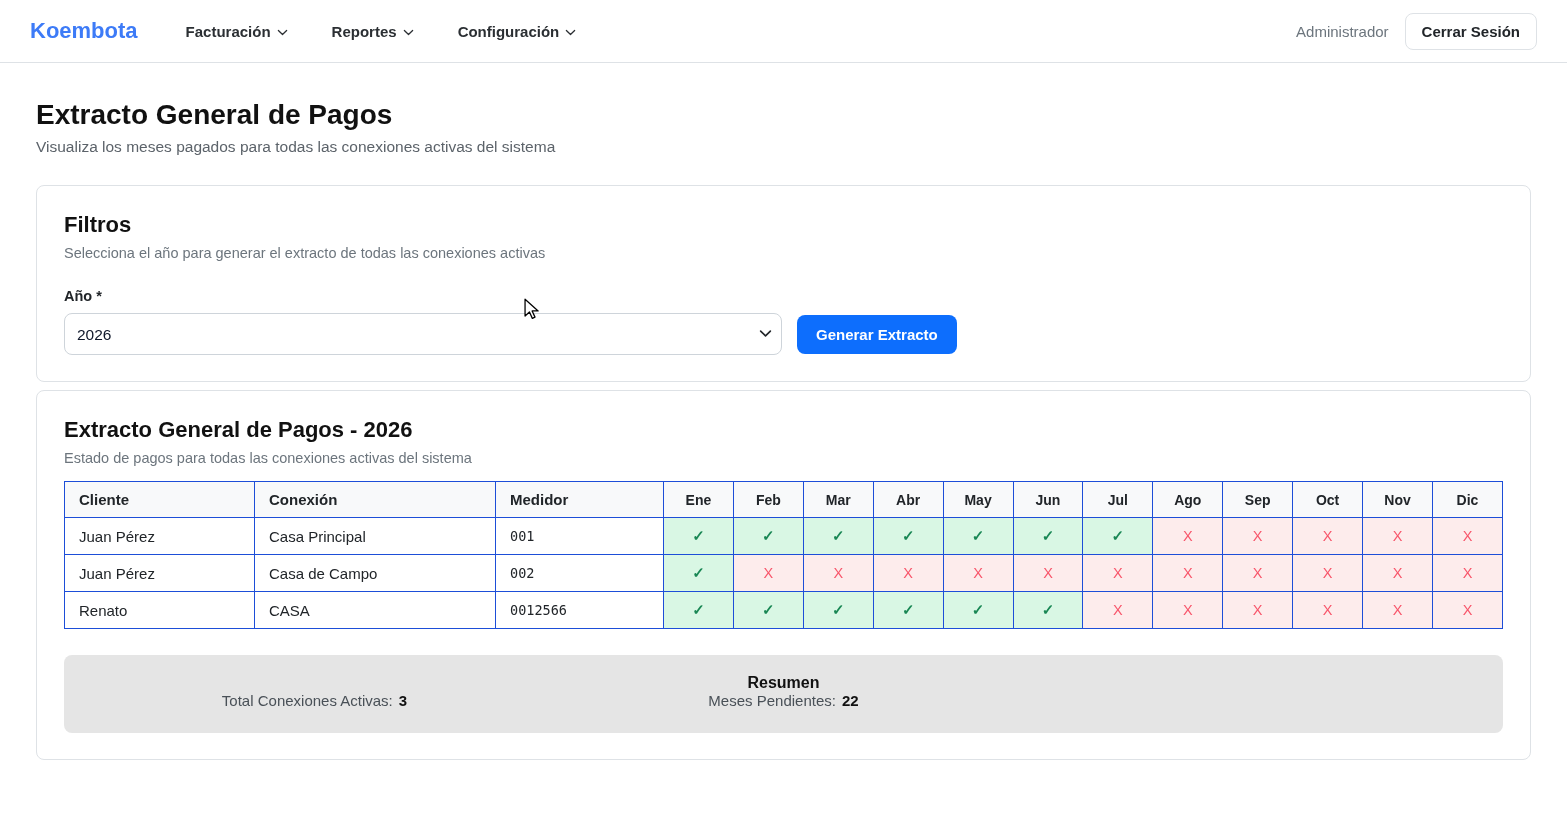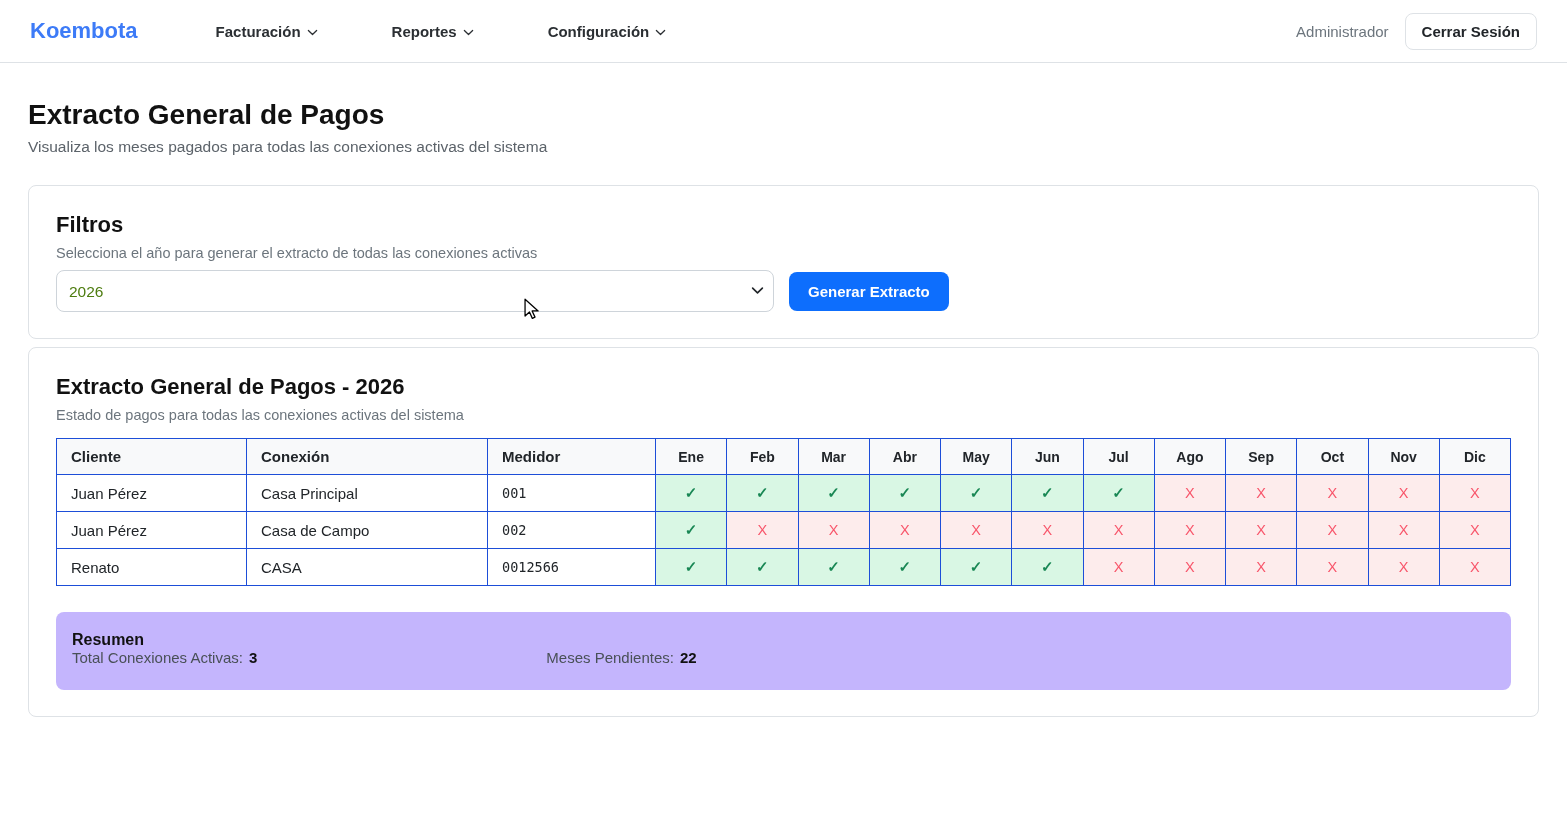--- a/index.html
+++ b/index.html
@@ -5,66 +5,66 @@
   * { margin: 0; padding: 0; box-sizing: border-box; }
   html, body { width: 1567px; height: 826px; background: #ffffff;
     font-family: "Liberation Sans", sans-serif; color: #212529; overflow: hidden; }
 
   
   .navbar { height: 63px; display: flex; align-items: center;
     padding: 0 30px; border-bottom: 1px solid #dee2e6; background: #fff; }
   .brand { font-size: 22px; font-weight: bold; color: #3d7bf7; margin-right: 48px; cursor: pointer; }
   .nav-menu { display: flex; align-items: center; gap: 44px; flex: 1; }
   .nav-item { display: flex; align-items: center; gap: 6px; font-size: 15px;
-    font-weight: 600; color: #2b2f33; cursor: pointer; margin-left: 30px; }
+    font-weight: 600; color: #2b2f33; cursor: pointer; }
   .nav-item svg { margin-top: 2px; }
   .nav-right { display: flex; align-items: center; gap: 16px; }
   .user-name { font-size: 15px; color: #6c757d; }
   .logout-btn { background: #fff; border: 1px solid #dee2e6; border-radius: 8px;
     padding: 9px 16px; font-size: 15px; font-weight: bold; color: #212529;
     font-family: "Liberation Sans", sans-serif; cursor: pointer; }
 
   
-  .container { padding: 0 28px; }
+  .container { padding: 0 36px; }
   .page-title { margin-top: 36px; font-size: 28px; font-weight: bold; color: #111; }
   .page-subtitle { margin-top: 7px; font-size: 15.5px; color: #5c636a; }
 
   .card { border: 1px solid #dee2e6; border-radius: 8px; background: #fff; padding: 26px 27px; }
   .card-filters { margin-top: 29px; }
   .card-extract { margin-top: 8px; }
   .card-title { font-size: 22px; font-weight: bold; color: #111; }
   .card-subtitle { margin-top: 7px; font-size: 14.5px; color: #6c757d; }
 
   
   .field-label { margin-top: 27px; font-size: 14.5px; font-weight: bold; color: #212529; }
   .filter-row { margin-top: 9px; display: flex; align-items: center; gap: 15px; }
   .select-wrap { position: relative; width: 718px; }
   .year-select { width: 100%; height: 42px; padding: 8px 30px 8px 12px;
-    font-size: 15.5px; color: #4d7c0f; font-family: "Liberation Sans", sans-serif;
+    font-size: 15.5px; color: #0f172a; font-family: "Liberation Sans", sans-serif;
     border: 1px solid #ced4da; border-radius: 8px; background: #fff;
     appearance: none; -webkit-appearance: none; cursor: pointer; }
   .select-chevron { position: absolute; right: 10px; top: 14px; pointer-events: none; }
   .primary-btn { background: #0d6efd; color: #fff; border: none; border-radius: 8px;
     padding: 11px 19px; font-size: 15px; font-weight: bold;
     font-family: "Liberation Sans", sans-serif; cursor: pointer; }
 
   
   .pay-table { margin-top: 15px; width: 100%; border-collapse: collapse; table-layout: fixed; }
   .pay-table th, .pay-table td { border: 1px solid #1d4ed8; font-size: 15px; }
   .pay-table th { background: #f8f9fa; font-weight: bold; padding: 9px 14px;
     text-align: left; color: #212529; }
   .pay-table th.month { text-align: center; padding: 9px 4px; font-size: 14px; }
   .pay-table td { padding: 9px 14px; height: 37px; }
   .pay-table td.mono { font-family: "DejaVu Sans Mono", monospace; font-size: 13.5px; }
   .pay-table td.status { text-align: center; padding: 9px 4px; font-weight: bold; font-size: 15px; }
   .pay-table td.paid { background: #d9f7e4; color: #198754; }
   .pay-table td.pending { background: #fdecec; color: #f8566b; font-weight: normal; font-size: 14.5px; }
 
   
-  .summary { margin-top: 26px; background: #c4b5fd; border-radius: 8px; padding: 19px 16px 24px 16px; }
+  .summary { margin-top: 26px; background: #e5e5e5; border-radius: 8px; padding: 19px 16px 24px 16px; text-align: center; }
   .summary-title { font-size: 16px; font-weight: bold; color: #111; }
   .summary-stats { margin-top: 0; display: grid; grid-template-columns: 1fr 1fr 1fr; }
   .stat { font-size: 15px; color: #495057; }
   .stat .stat-value { font-weight: bold; color: #111; margin-left: 6px; }
 
   
   .mouse-cursor { position: absolute; left: 522px; top: 298px; z-index: 50; pointer-events: none; }
 </style>
 </head>
 <body>
@@ -98,20 +98,21 @@
 </div>
 
 <div class="container">
 
   <div class="page-title">Extracto General de Pagos</div>
   <div class="page-subtitle">Visualiza los meses pagados para todas las conexiones activas del sistema</div>
 
   <div class="card card-filters">
     <div class="card-title">Filtros</div>
     <div class="card-subtitle">Selecciona el año para generar el extracto de todas las conexiones activas</div>
+    <div class="field-label">Año *</div>
     <div class="filter-row">
       <div class="select-wrap">
         <select class="year-select" id="year-select"><option>2026</option></select>
         <svg class="select-chevron" width="13" height="13" viewBox="0 0 16 16" fill="none">
           <path d="M2 5l6 6 6-6" stroke="#212529" stroke-width="2" stroke-linecap="round" stroke-linejoin="round"></path>
         </svg>
       </div>
       <button class="primary-btn">Generar Extracto</button>
     </div>
   </div>

